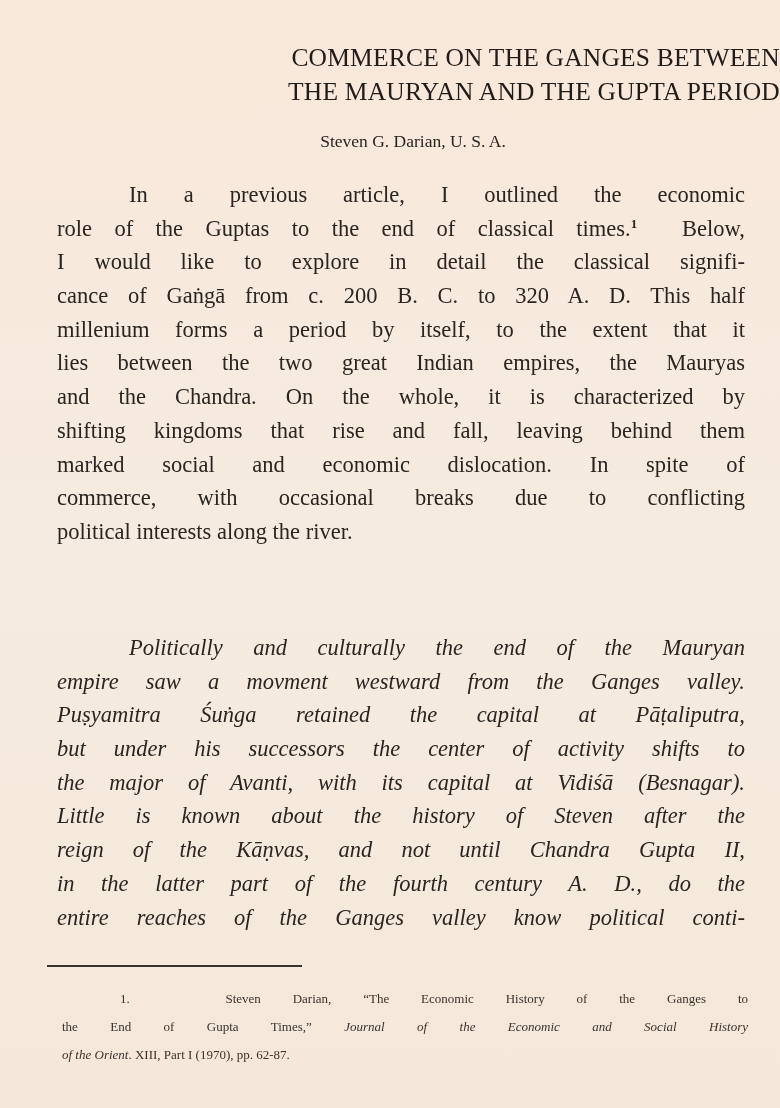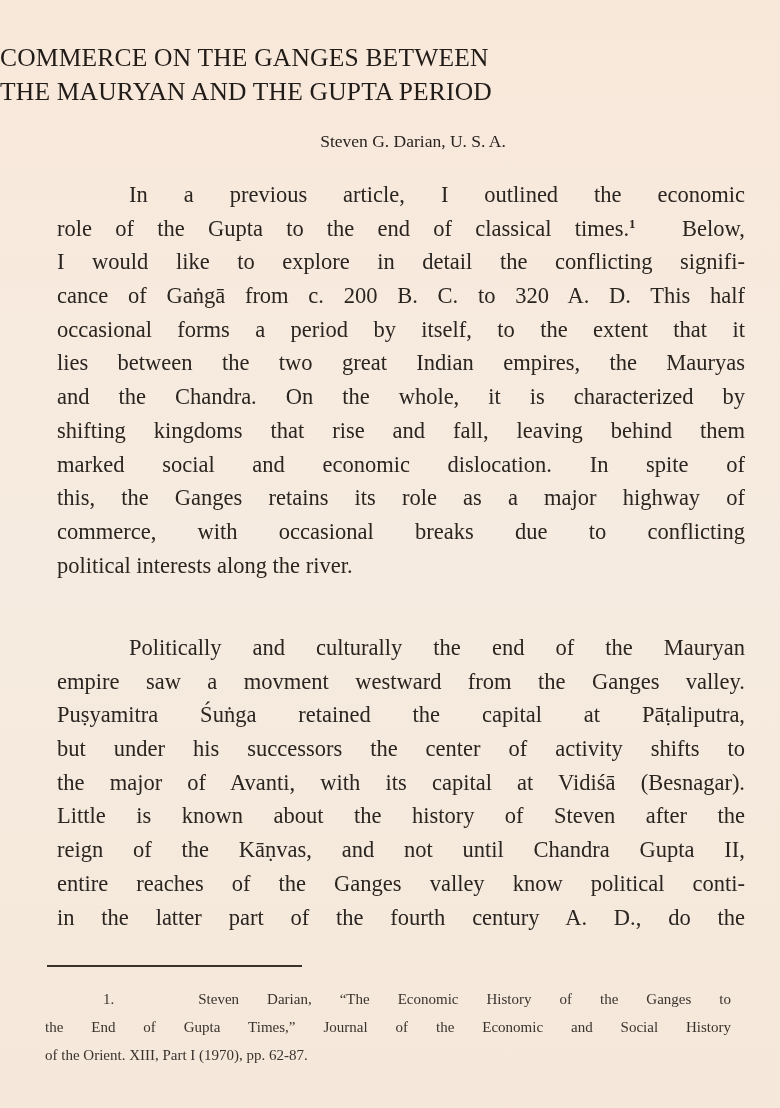--- a/index.html
+++ b/index.html
@@ -8,90 +8,89 @@
     background: #f7e9dc;
     font-family: "Liberation Serif", "DejaVu Serif", serif;
     color: #2a2520;
     position: relative;
   }
   .page {
     position: absolute; left: 0; top: 0; width: 780px; height: 1108px;
     background: linear-gradient(180deg, #f8e8da 0%, #f6ebe0 50%, #f5e8da 100%);
   }
   .title {
-    position: absolute; left: 0; width: 780px; text-align: left;
+    position: absolute; left: 0; width: 780px; text-align: right;
     font-size: 25.5px; letter-spacing: 0.2px; line-height: 32px;
     color: #221c18;
   }
   .title.l1 { top: 42px; }
   .title.l2 { top: 76px; }
   .author {
     position: absolute; top: 131px; left: 0; width: 826px; text-align: center;
     font-size: 17.5px; color: #2a2420;
   }
   .para {
     position: absolute; left: 57px; width: 688px;
     font-size: 22.5px; line-height: 33.7px;
   }
   .line {
     display: block; height: 33.7px; white-space: nowrap;
     text-align: justify; text-align-last: justify;
   }
   .line.last { text-align-last: left; }
   .line.indent { padding-left: 72px; }
   .p1 { top: 178px; }
-  .p2 { top: 631px; }
+  .p2 { top: 631px; font-style: italic; }
   .rule {
     position: absolute; left: 47px; top: 965px; width: 255px; height: 2px;
     background: #3a322c;
   }
   .footnote {
-    position: absolute; left: 45px; width: 686px;
-    font-size: 15px; line-height: 28px; color: #3a332d;
+    position: absolute; left: 62px; width: 686px;
+    font-size: 13px; line-height: 28px; color: #3a332d;
   }
   .fn1 { top: 985px; }
   .fn .line { height: 28px; }
   .fn .indent { padding-left: 58px; }
-  .ital { }
+  .ital { font-style: italic; }
   sup { font-size: 13px; line-height: 0; vertical-align: super; font-weight: bold; }
 </style>
 </head>
 <body>
 
 <div class="page">
 
   <div class="title l1">COMMERCE ON THE GANGES BETWEEN</div>
   <div class="title l2">THE MAURYAN AND THE GUPTA PERIOD</div>
   <div class="author">Steven G. Darian, U. S. A.</div>
 
   <div class="para p1">
     <span class="line indent">In a previous article, I outlined the economic</span>
-    <span class="line"><span>role of the Gupta to the end of classical times.</span><sup>1</sup>&nbsp;&nbsp;<span>Below,</span></span>
-    <span class="line">I would like to explore in detail the conflicting signifi-</span>
+    <span class="line"><span>role of the Guptas to the end of classical times.</span><sup>1</sup>&nbsp;&nbsp;<span>Below,</span></span>
+    <span class="line">I would like to explore in detail the classical signifi-</span>
     <span class="line">cance of Gaṅgā from c. 200 B. C. to 320 A. D. This half</span>
-    <span class="line">occasional forms a period by itself, to the extent that it</span>
+    <span class="line">millenium forms a period by itself, to the extent that it</span>
     <span class="line">lies between the two great Indian empires, the Mauryas</span>
     <span class="line">and the Chandra. On the whole, it is characterized by</span>
     <span class="line">shifting kingdoms that rise and fall, leaving behind them</span>
     <span class="line">marked social and economic dislocation. In spite of</span>
-    <span class="line">this, the Ganges retains its role as a major highway of</span>
     <span class="line">commerce, with occasional breaks due to conflicting</span>
     <span class="line last">political interests along the river.</span>
   </div>
 
   <div class="para p2">
     <span class="line indent">Politically and culturally the end of the Mauryan</span>
     <span class="line">empire saw a movment westward from the Ganges valley.</span>
     <span class="line">Puṣyamitra Śuṅga retained the capital at Pāṭaliputra,</span>
     <span class="line">but under his successors the center of activity shifts to</span>
     <span class="line">the major of Avanti, with its capital at Vidiśā (Besnagar).</span>
     <span class="line">Little is known about the history of Steven after the</span>
     <span class="line">reign of the Kāṇvas, and not until Chandra Gupta II,</span>
+    <span class="line">in the latter part of the fourth century A. D., do the</span>
     <span class="line">entire reaches of the Ganges valley know political conti-</span>
-    <span class="line">in the latter part of the fourth century A. D., do the</span>
   </div>
 
   <div class="rule"></div>
 
   <div class="footnote fn fn1">
     <span class="line indent"><span>1.</span>&nbsp;&nbsp;&nbsp;<span>Steven Darian, “The Economic History of the Ganges to</span></span>
     <span class="line"><span>the End of Gupta Times,”</span> <span class="ital">Journal of the Economic and Social History</span></span>
     <span class="line last"><span class="ital">of the Orient</span><span>. XIII, Part I (1970), pp. 62-87.</span></span>
   </div>
 

